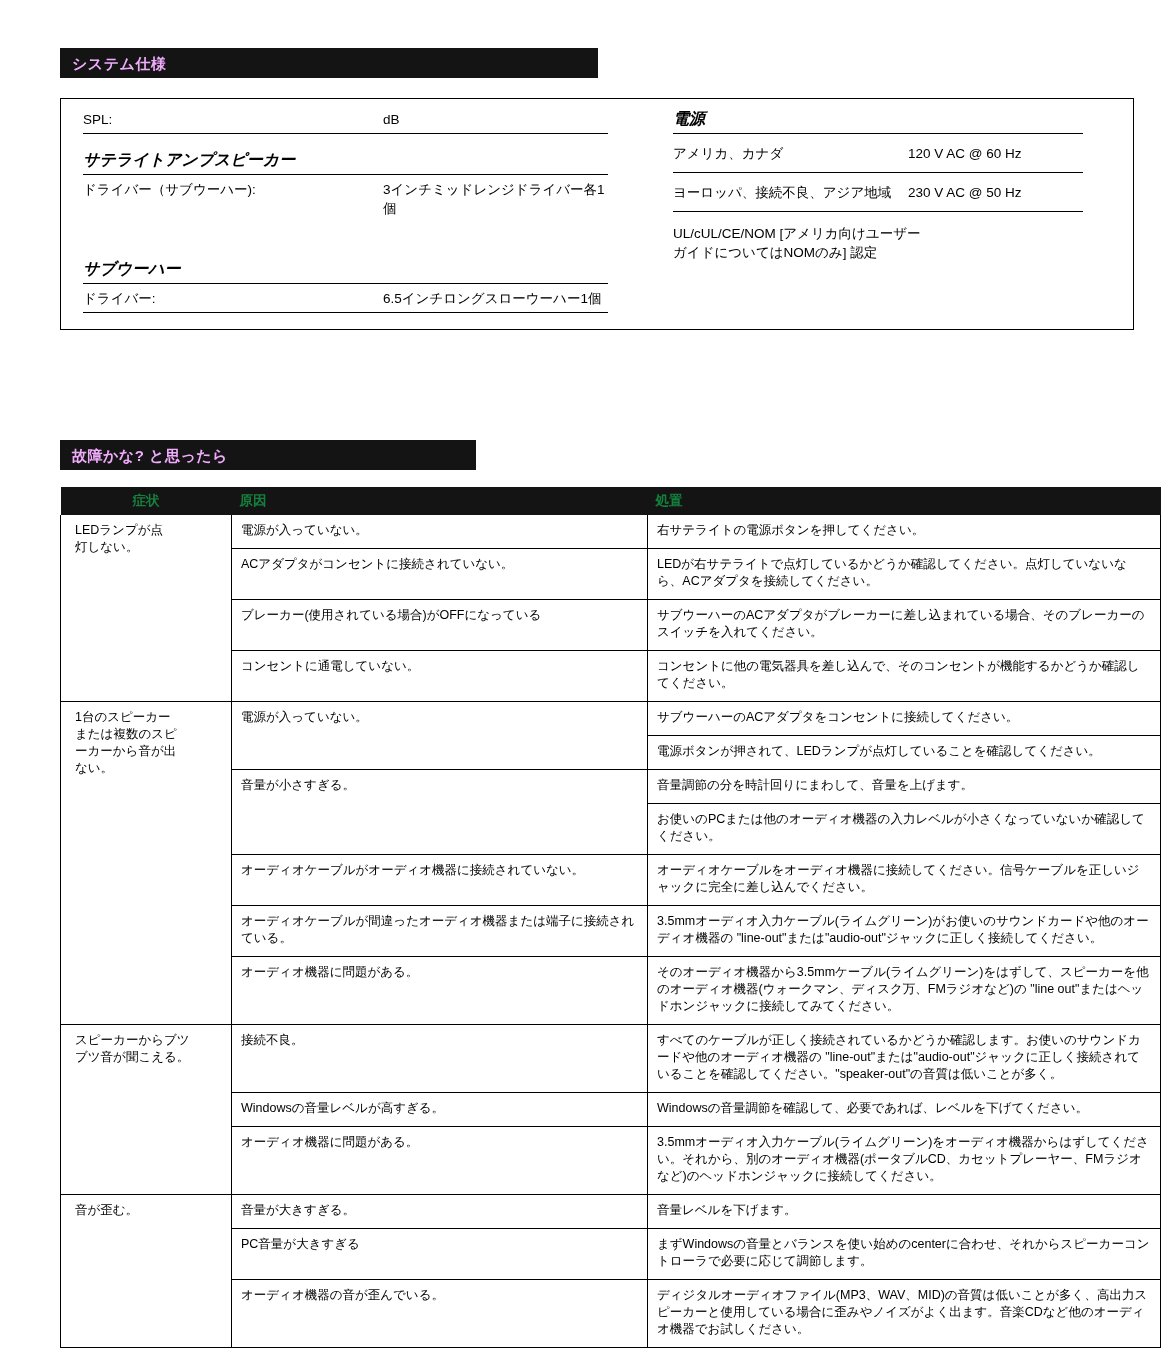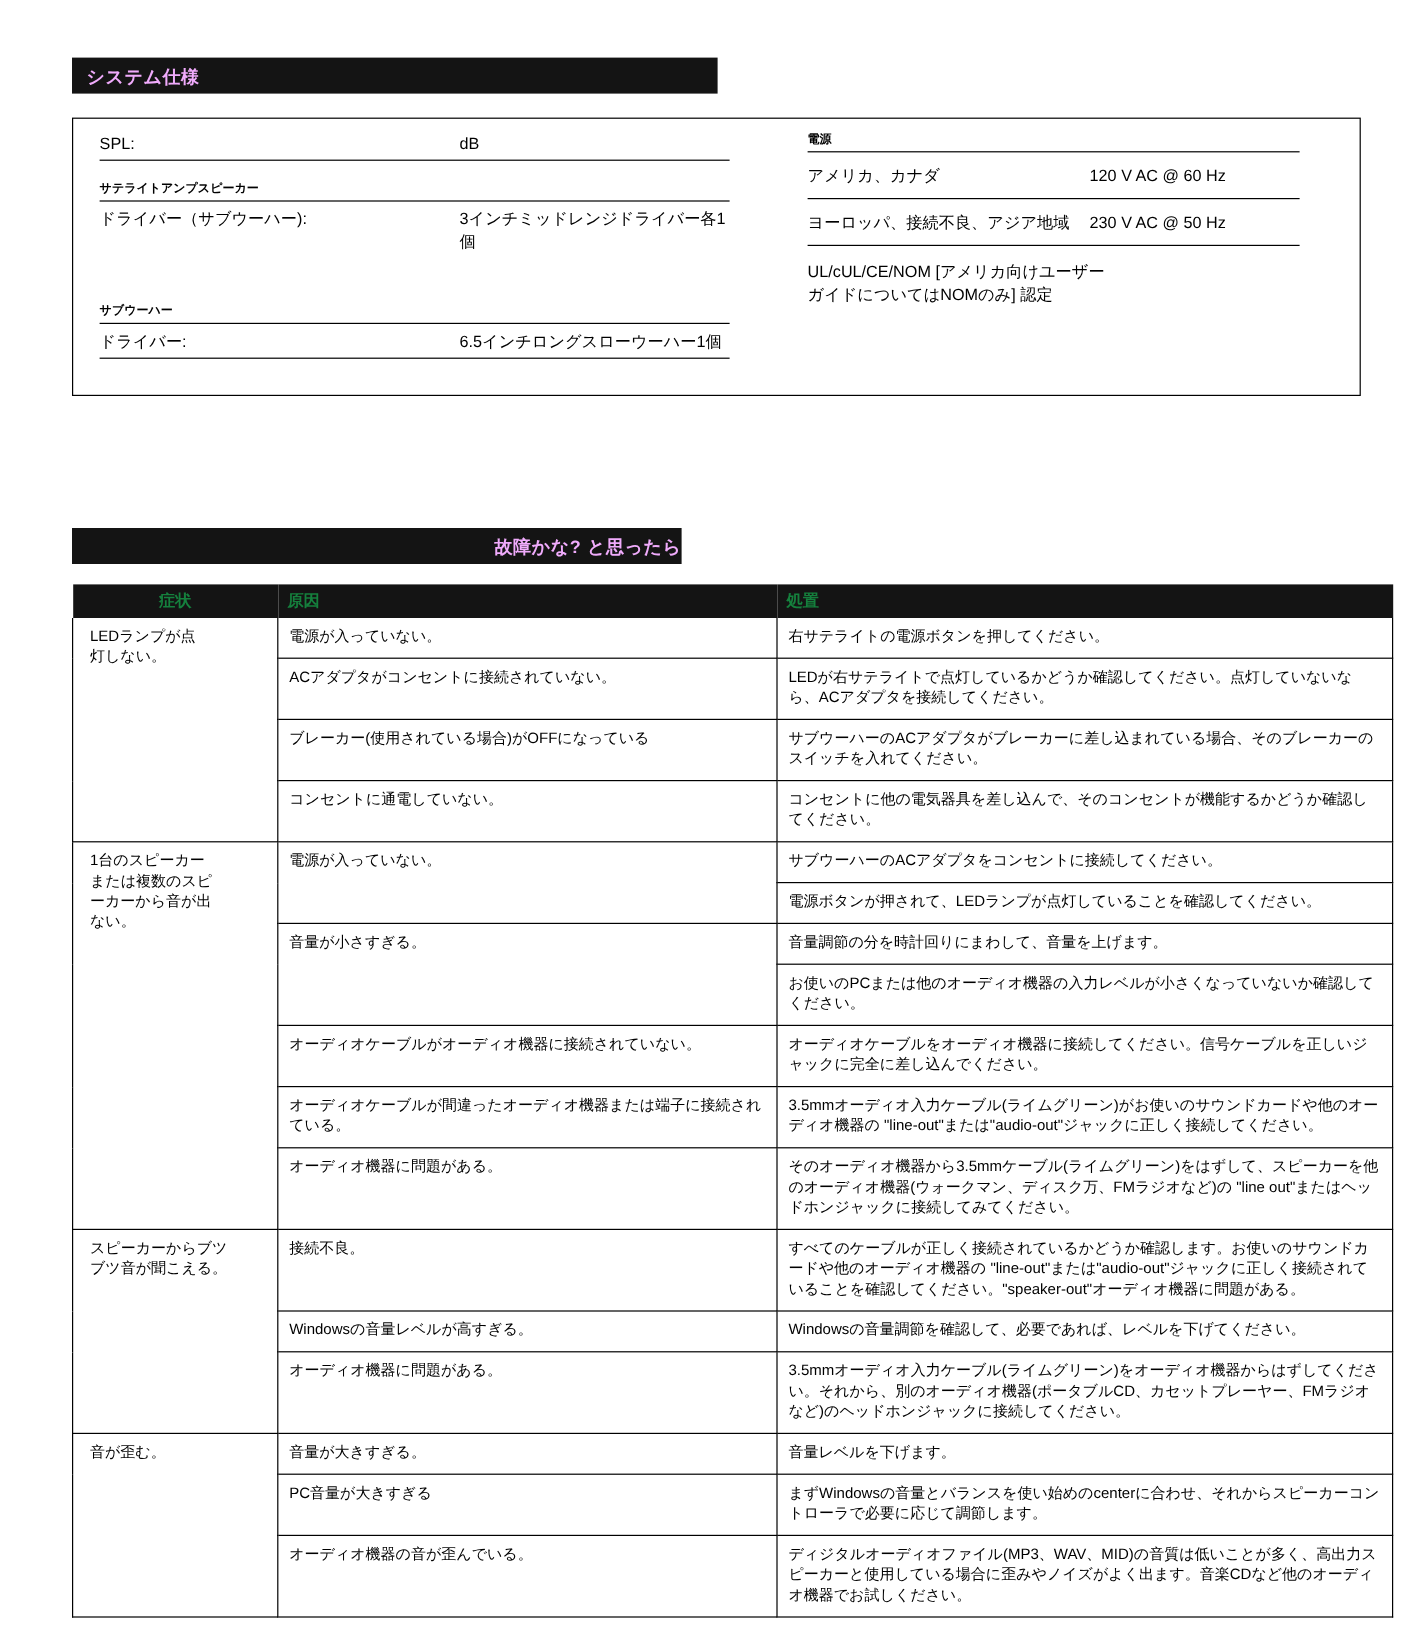--- a/index.html
+++ b/index.html
@@ -35,23 +35,22 @@
     position: absolute;
     left: 60px;
     top: 48px;
     width: 538px;
     height: 30px;
   }
   #trouble-bar {
     position: absolute;
     left: 60px;
     top: 440px;
-    width: 508px;
+    width: 416px;
     height: 30px;
-    text-align: right;
   }
 
   
   #spec-box {
     position: absolute;
     left: 60px;
     top: 98px;
     width: 1074px;
     height: 232px;
     border: 1px solid #000000;
@@ -80,24 +79,25 @@
   }
   .spec-row .lbl {
     flex: 0 0 auto;
   }
   .spec-row .val {
     margin-left: auto;
   }
   .spec-row.two-col .lbl { width: 300px; }
   .spec-row.two-col .val { margin-left: 0; }
   .spec-head {
-    font-size: 10px;
+    font-size: 16px;
     font-weight: bold;
     margin-top: 16px;
     margin-bottom: 3px;
+    font-style: italic;
   }
   .rule {
     border-bottom: 1px solid #000000;
     height: 0;
     margin: 3px 0 4px 0;
   }
   .spacer-8 { height: 8px; }
   .spacer-24 { height: 24px; }
   .note {
     font-size: 13.5px;
@@ -260,21 +260,21 @@
           <td>3.5mmオーディオ入力ケーブル(ライムグリーン)がお使いのサウンドカードや他のオーディオ機器の "line-out"または"audio-out"ジャックに正しく接続してください。</td>
         </tr>
         <tr>
           <td>オーディオ機器に問題がある。</td>
           <td>そのオーディオ機器から3.5mmケーブル(ライムグリーン)をはずして、スピーカーを他のオーディオ機器(ウォークマン、ディスク万、FMラジオなど)の "line out"またはヘッドホンジャックに接続してみてください。</td>
         </tr>
         <tr>
           <td class="sym" rowspan="3" style="white-space: pre-line;">スピーカーからブツ
 ブツ音が聞こえる。</td>
           <td>接続不良。</td>
-          <td>すべてのケーブルが正しく接続されているかどうか確認します。お使いのサウンドカードや他のオーディオ機器の "line-out"または"audio-out"ジャックに正しく接続されていることを確認してください。"speaker-out"オーディオ機器に問題がある。</td>
+          <td>すべてのケーブルが正しく接続されているかどうか確認します。お使いのサウンドカードや他のオーディオ機器の "line-out"または"audio-out"ジャックに正しく接続されていることを確認してください。"speaker-out"の音質は低いことが多く。</td>
         </tr>
         <tr>
           <td>Windowsの音量レベルが高すぎる。</td>
           <td>Windowsの音量調節を確認して、必要であれば、レベルを下げてください。</td>
         </tr>
         <tr>
           <td>オーディオ機器に問題がある。</td>
           <td>3.5mmオーディオ入力ケーブル(ライムグリーン)をオーディオ機器からはずしてください。それから、別のオーディオ機器(ポータブルCD、カセットプレーヤー、FMラジオなど)のヘッドホンジャックに接続してください。</td>
         </tr>
         <tr>

